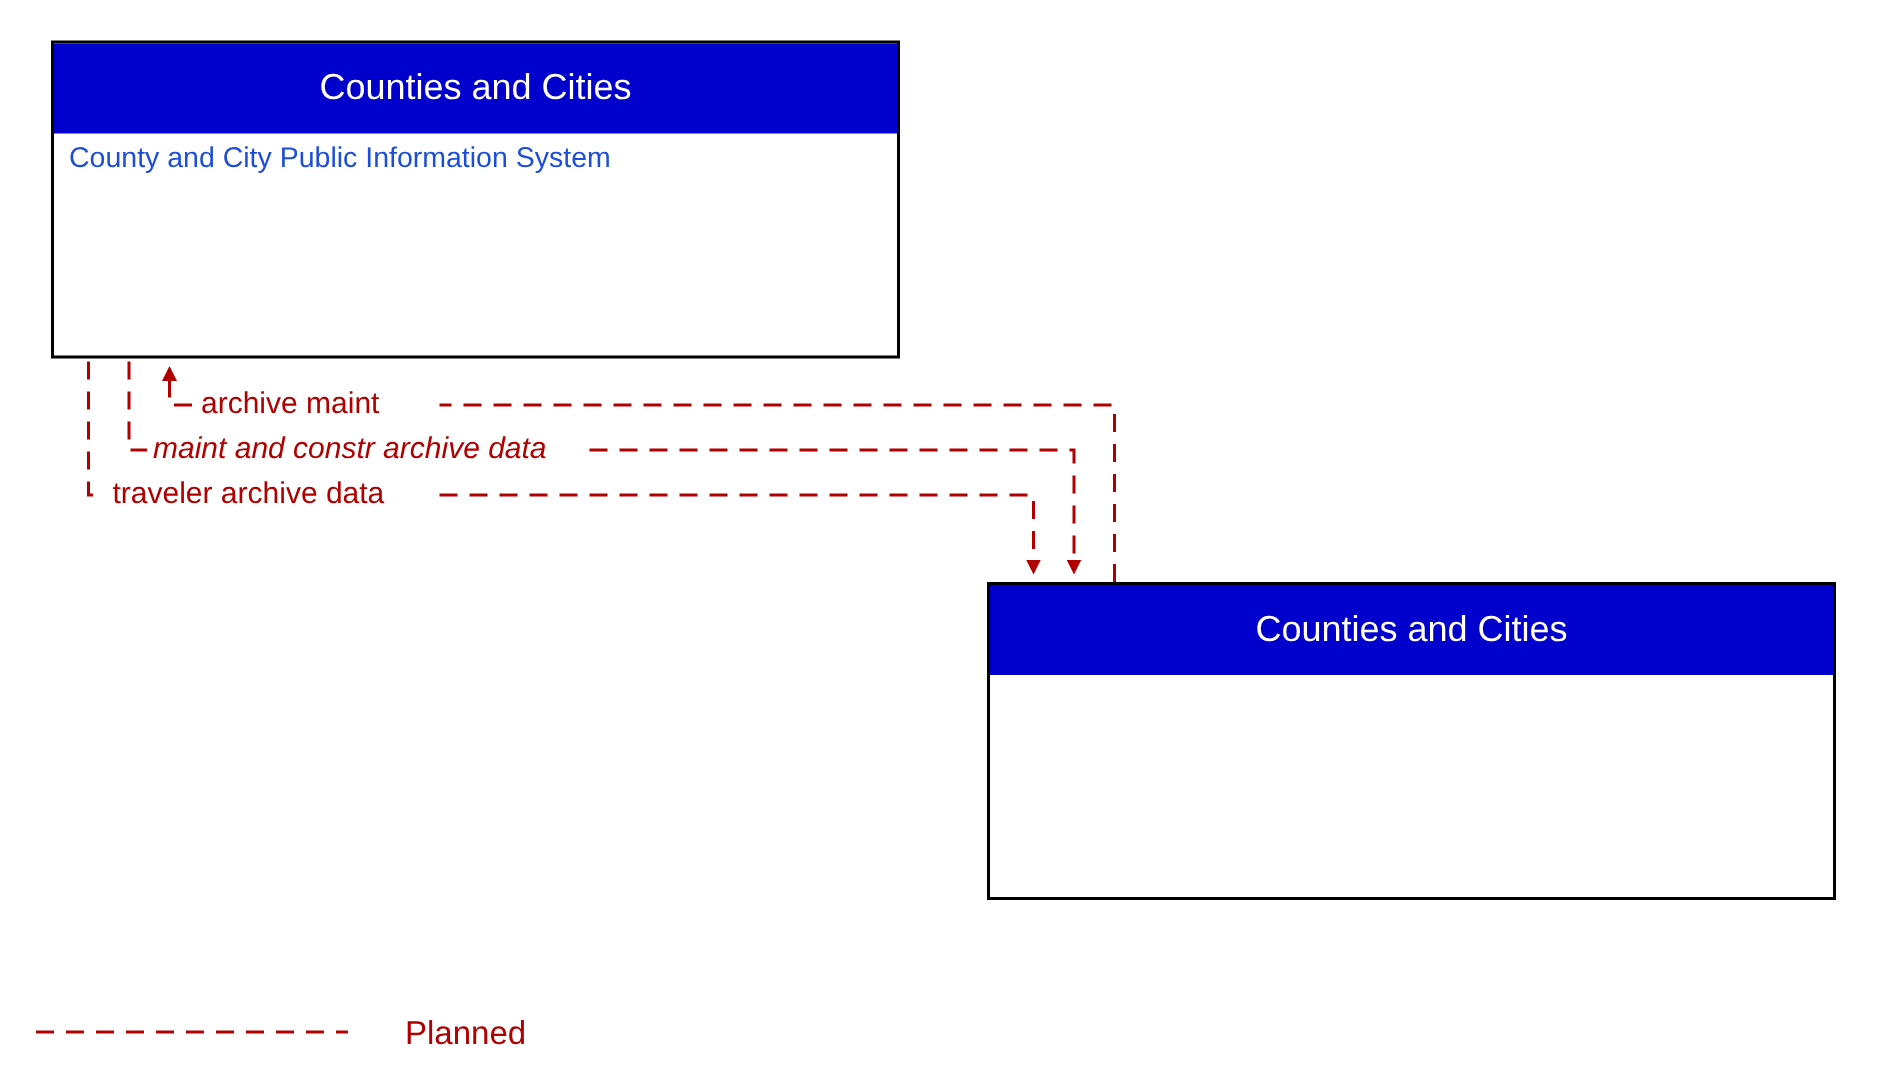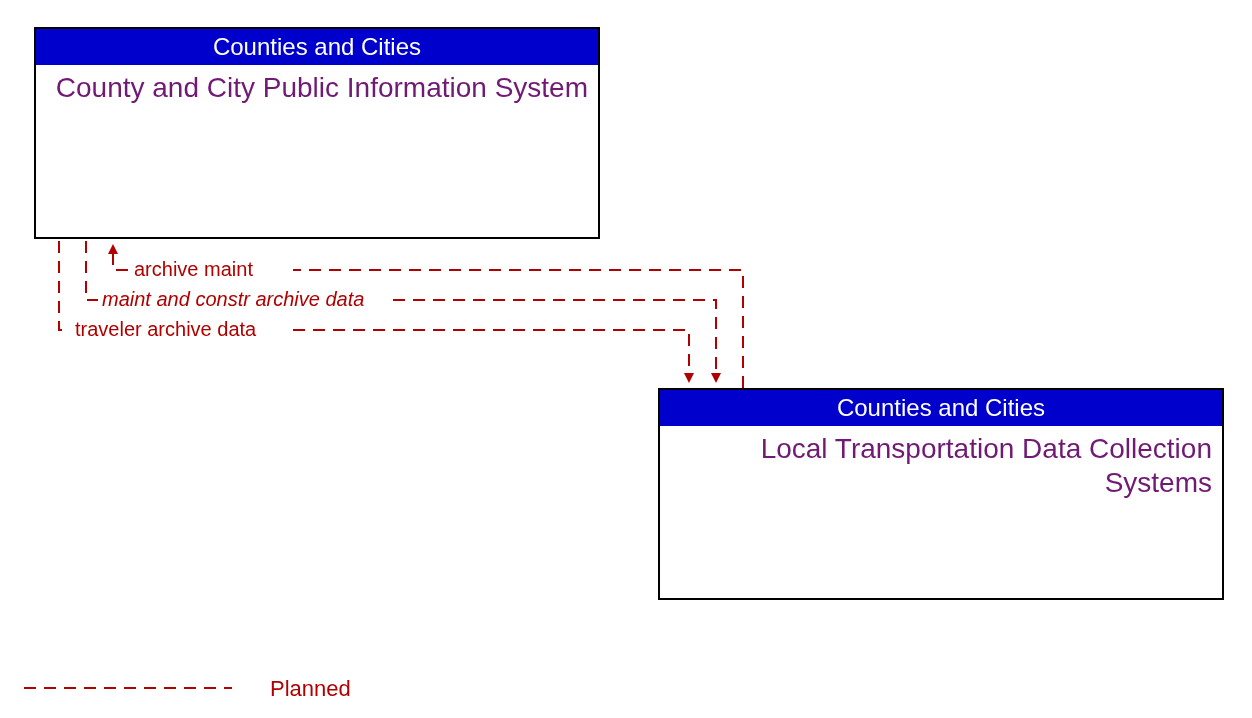--- a/index.html
+++ b/index.html
@@ -1,34 +1,33 @@
 <!DOCTYPE html>
 <html><head>
   <meta charset="utf-8">
   <style>
     * { margin: 0; padding: 0; box-sizing: border-box; }
     body { width: 1252px; height: 718px; position: relative; font-family: Arial, sans-serif; background: #fff; }
     .entity-box { position: absolute; border: 2px solid #000; background: #fff; }
-    .entity-header { background: #0000CC; color: #fff; text-align: center; padding: 4px 8px; font-size: 24px; }
-    .entity-body { color: #701a75; text-align: right; padding: 6px 10px; font-size: 28px; line-height: 1.2; }
+    .entity-header { background: #0000CC; color: #fff; text-align: center; padding: 16px 8px; font-size: 24px; }
+    .entity-body { color: #1d4ed8; text-align: left; padding: 6px 10px; font-size: 19px; line-height: 1.2; }
     .flow-label { position: absolute; color: #B00000; font-size: 20px; white-space: nowrap; }
     .legend-label { position: absolute; color: #B00000; font-size: 22px; text-align: center; }
     svg.flows { position: absolute; top: 0; left: 0; width: 1252px; height: 718px; pointer-events: none; }
   </style>
 </head>
 <body>
 
 <div class="entity-box" style="left:34px; top:27px; width:566px; height:212px;">
   <div class="entity-header">Counties and Cities</div>
   <div class="entity-body">County and City Public Information System</div>
 </div>
 
 <div class="entity-box" style="left:658px; top:388px; width:566px; height:212px;">
   <div class="entity-header">Counties and Cities</div>
-  <div class="entity-body">Local Transportation Data Collection Systems</div>
 </div>
 
 <svg class="flows">
   <defs>
     <marker id="arrow" markerWidth="10" markerHeight="10" refX="5" refY="5" orient="auto" markerUnits="userSpaceOnUse">
       <path d="M0,0 L10,5 L0,10 Z" fill="#B00000"></path>
     </marker>
   </defs>
 
   <path d="M 743 388 L 743 270 L 293 270 M 128 270 L 113 270 L 113 249" stroke="#B00000" stroke-width="2" fill="none" stroke-dasharray="12 8" marker-end="url(#arrow)"></path>

